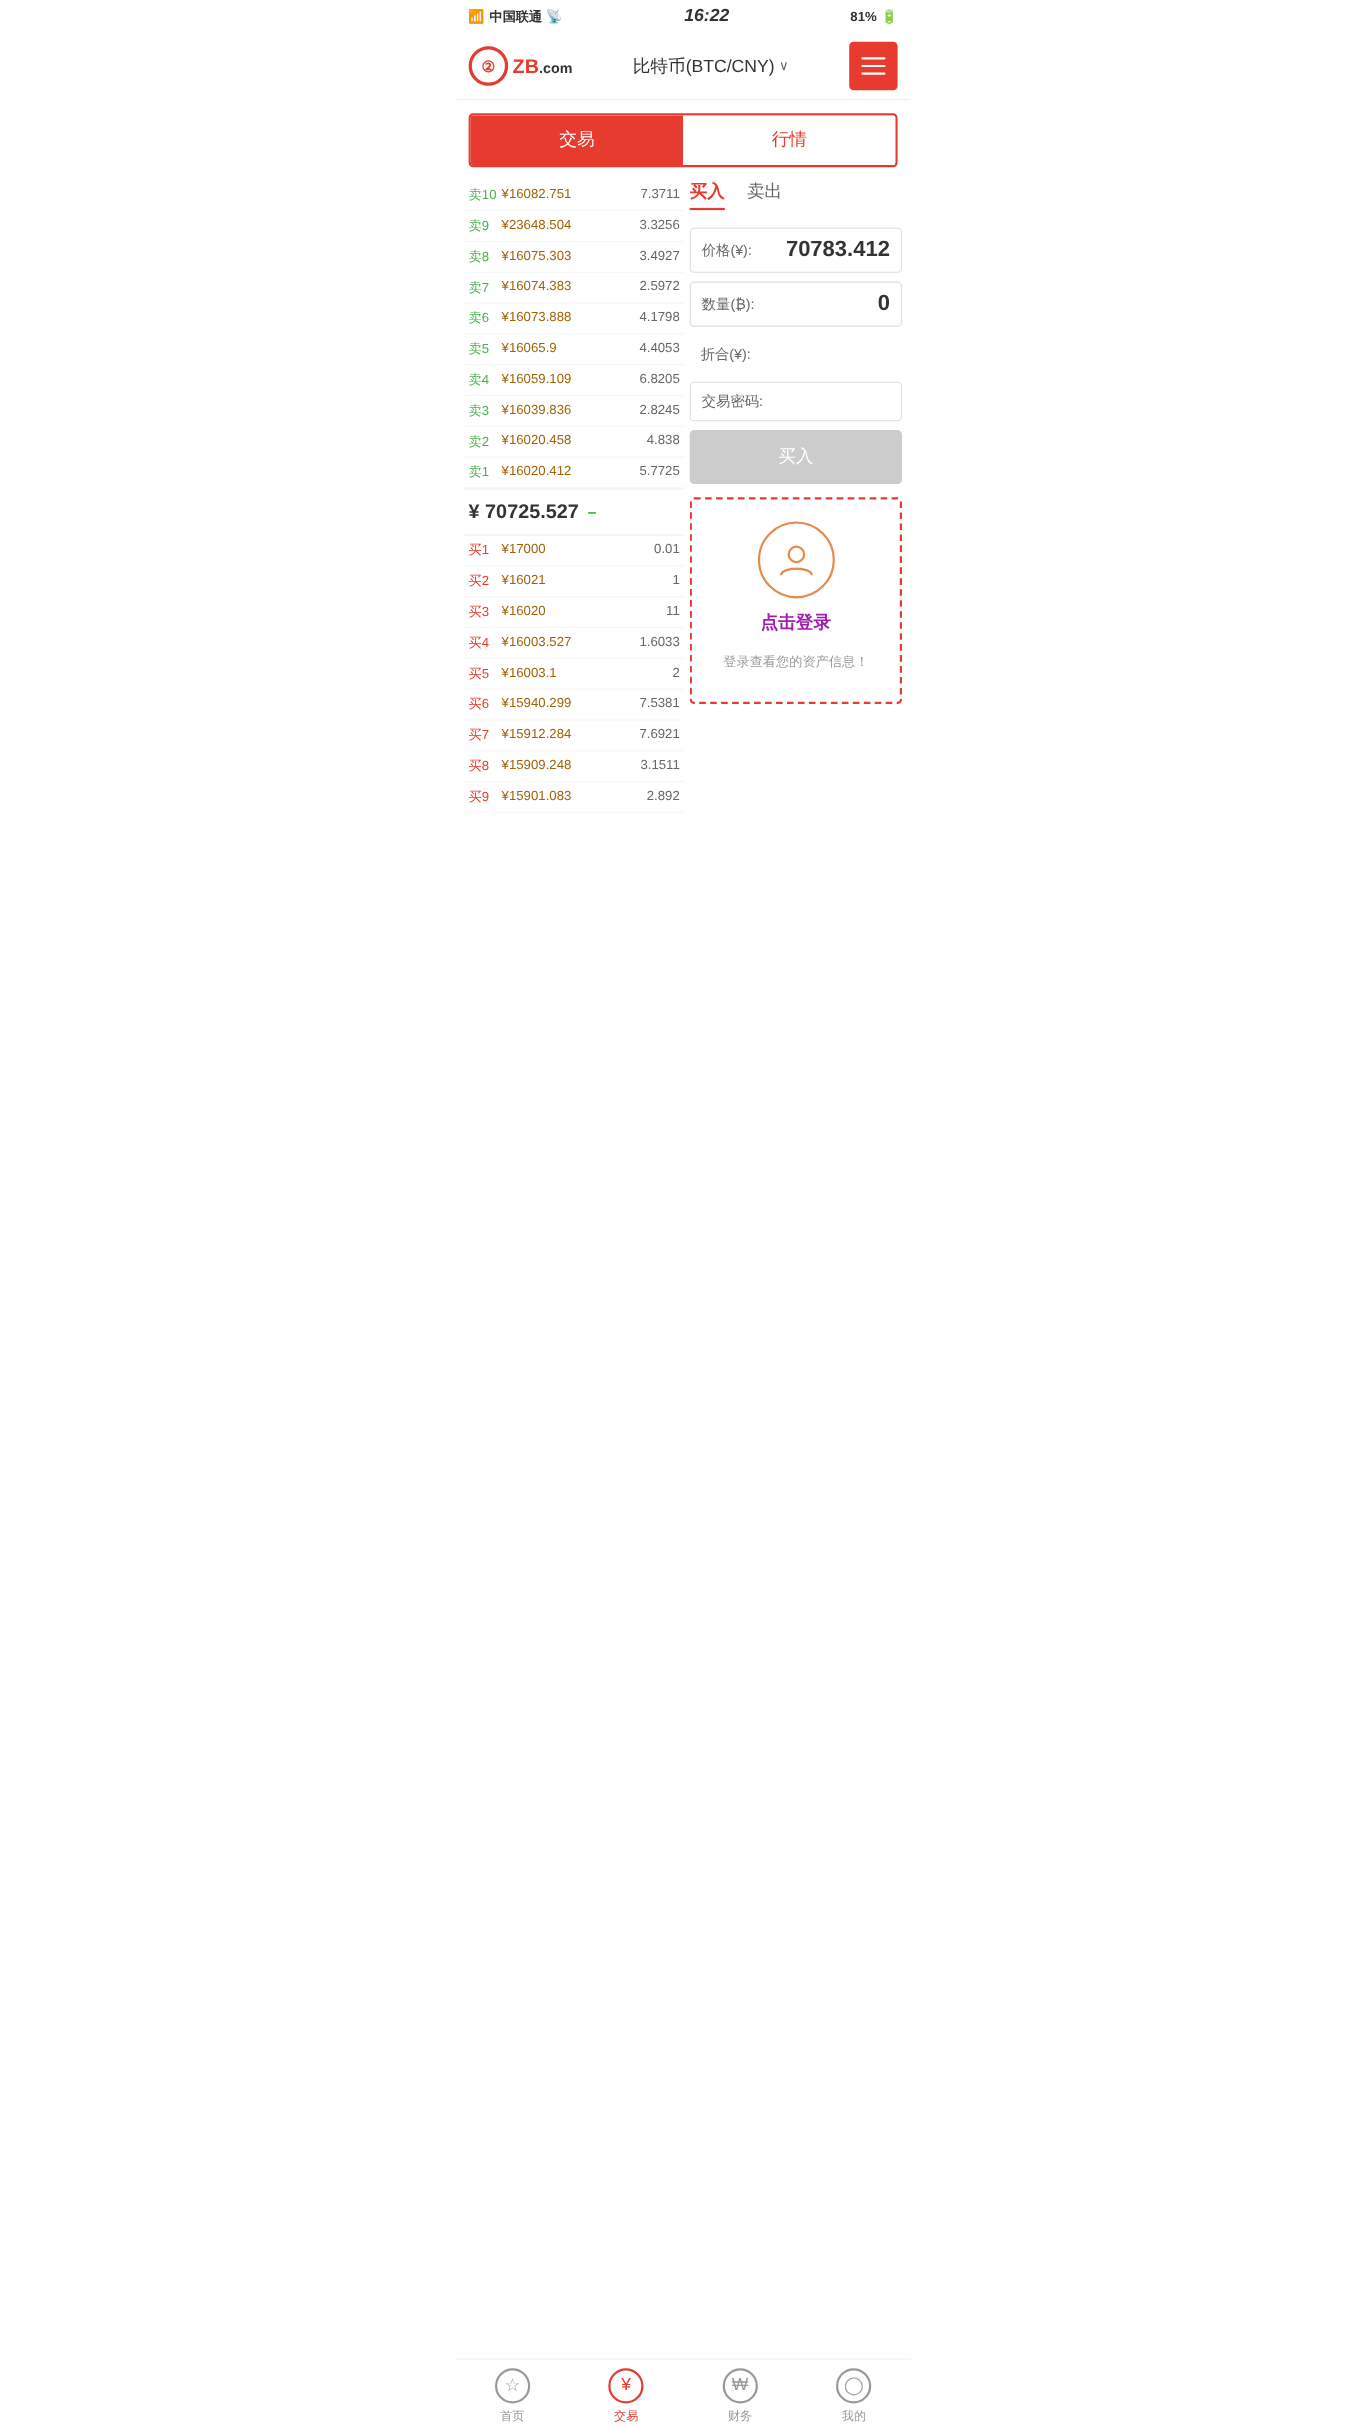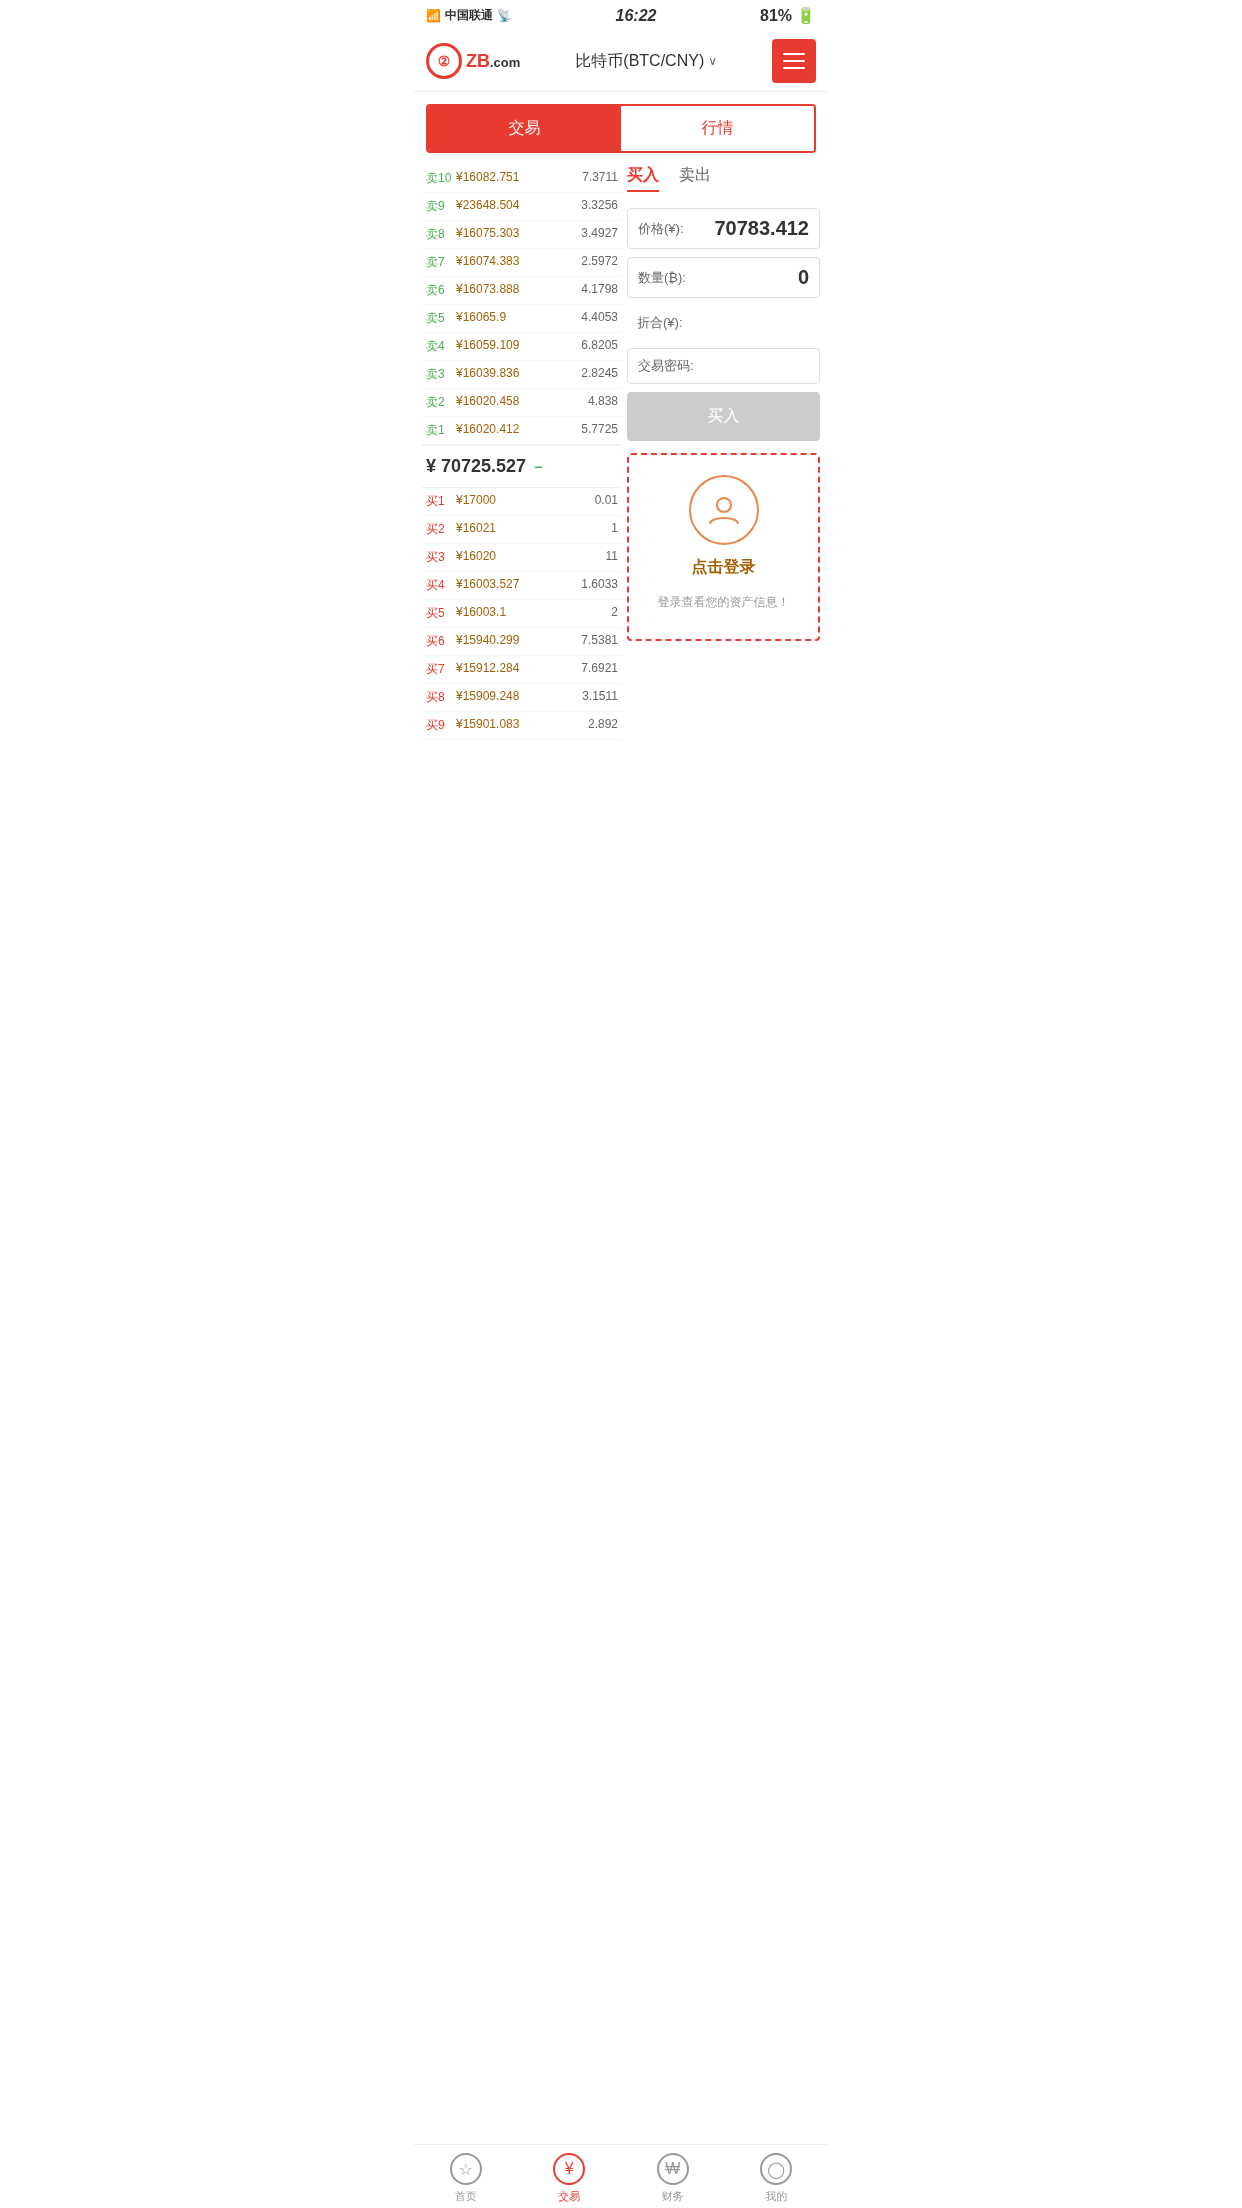--- a/index.html
+++ b/index.html
@@ -18,21 +18,21 @@
       background: #fff;
       display: flex;
       justify-content: space-between;
       align-items: center;
       padding: 6px 12px;
       font-size: 12px;
       font-weight: 600;
     }
     .status-left { display: flex; align-items: center; gap: 4px; }
     .status-center { font-size: 16px; font-weight: 600; font-style: italic; }
-    .status-right { display: flex; align-items: center; gap: 4px; font-size: 16px; }
+    .status-right { display: flex; align-items: center; gap: 4px; font-size: 12px; }
 
     
     .header {
       display: flex;
       align-items: center;
       justify-content: space-between;
       padding: 8px 12px;
       border-bottom: 1px solid #eee;
     }
     .logo {
@@ -187,21 +187,21 @@
     }
     .login-avatar {
       width: 70px; height: 70px;
       border: 2px solid #e8884a;
       border-radius: 50%;
       margin: 0 auto 12px;
       display: flex; align-items: center; justify-content: center;
       color: #e8884a;
     }
     .login-text {
-      color: #a16207;
+      color: #a21caf;
       font-size: 16px;
       font-weight: bold;
       cursor: pointer;
     }
     .login-desc {
       color: #999;
       font-size: 12px;
       margin-top: 8px;
       padding: 8px 0;
     }

